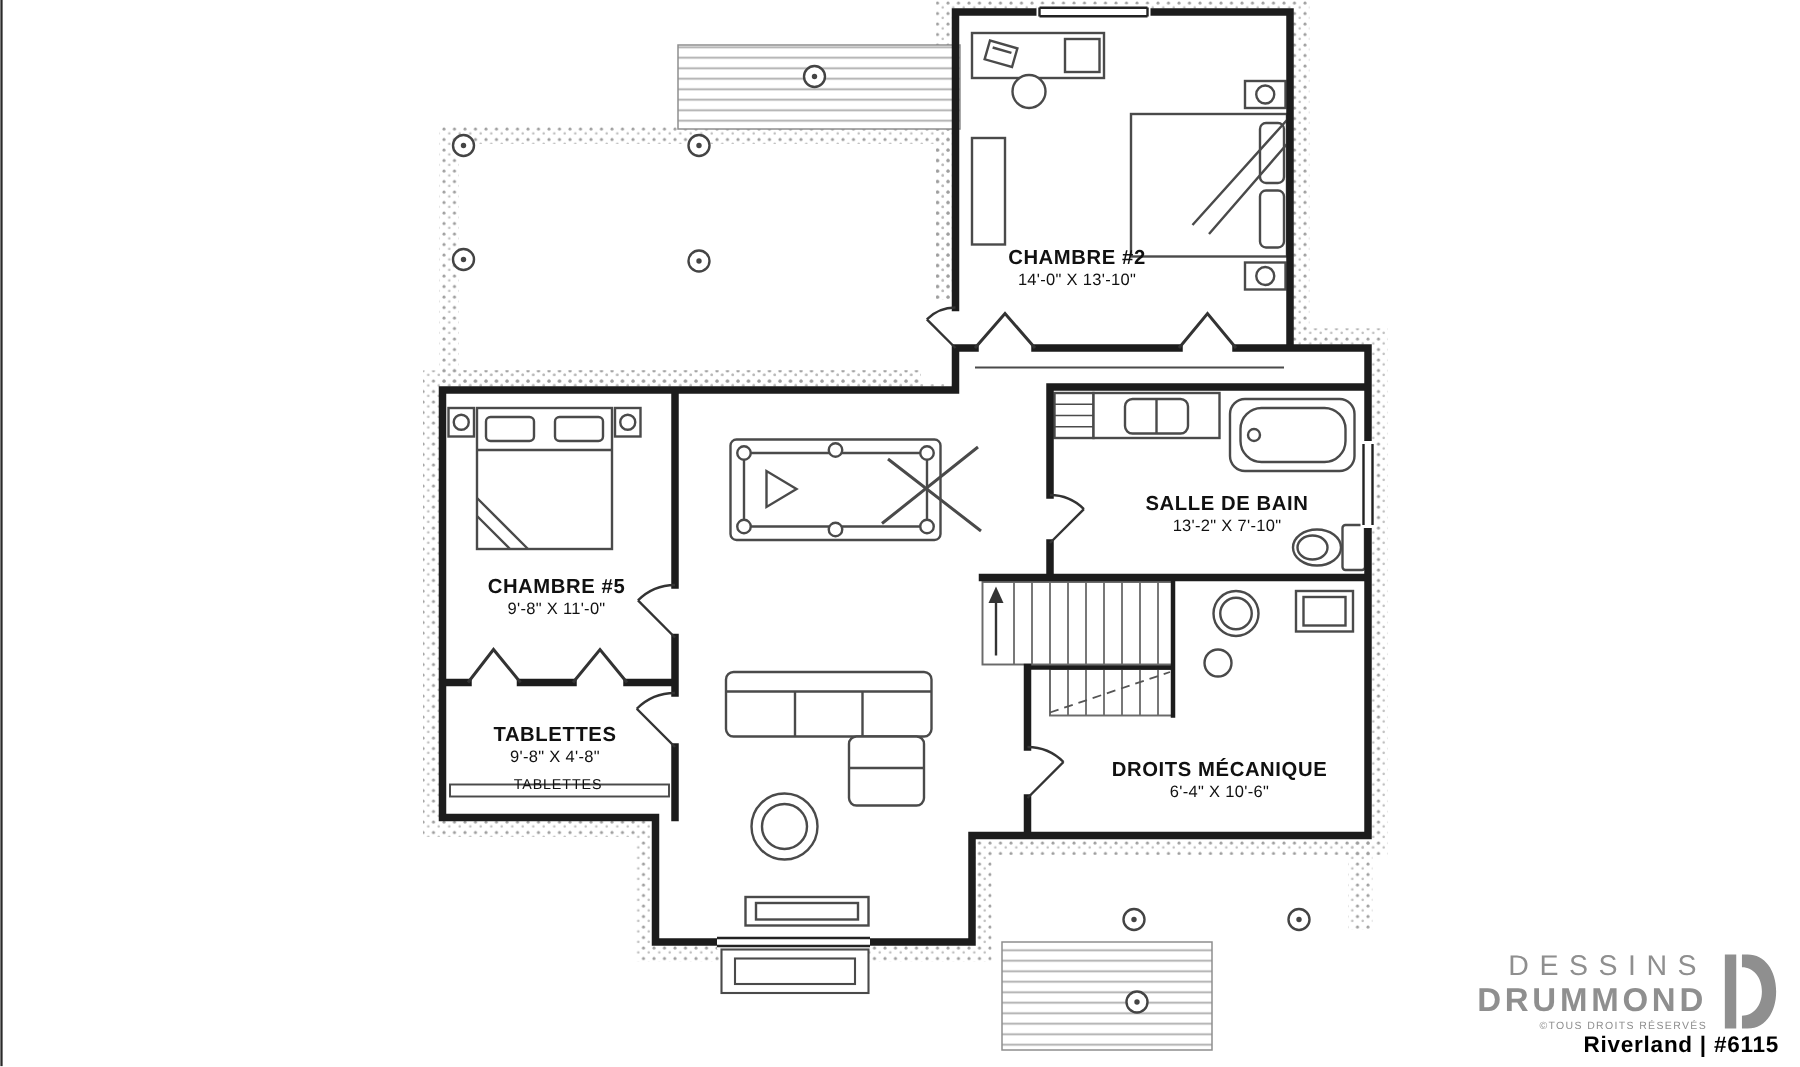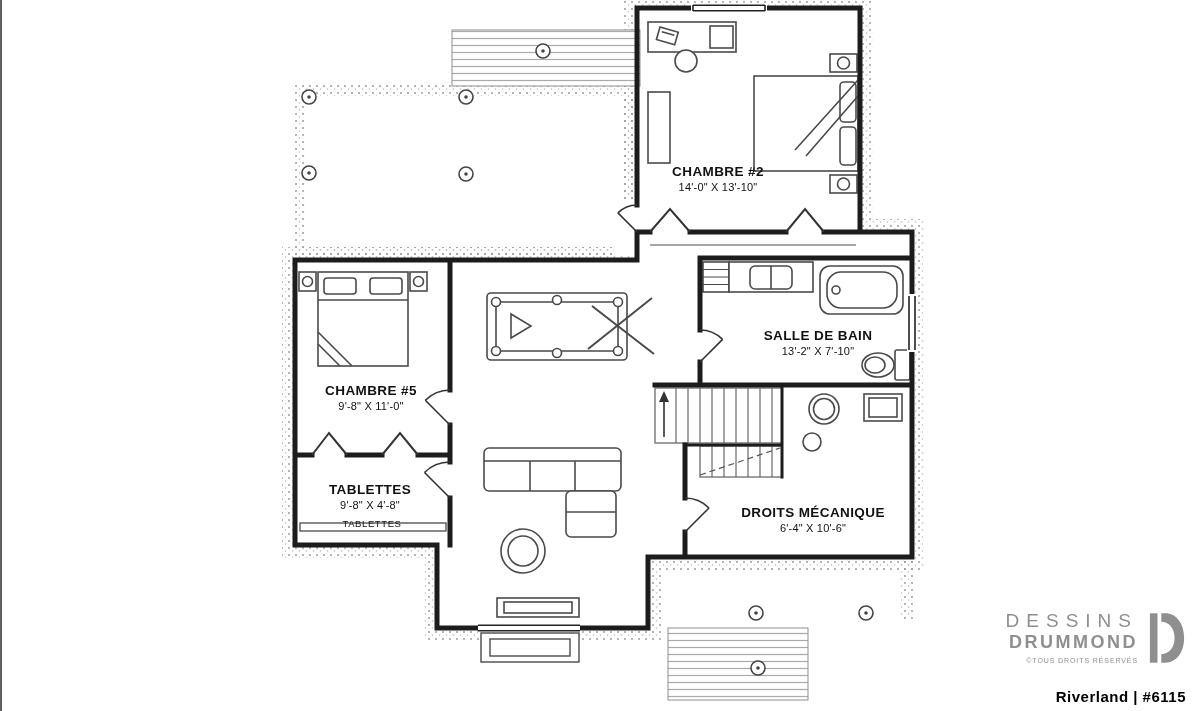--- a/index.html
+++ b/index.html
@@ -4,26 +4,26 @@
 <style>
   html,body{margin:0;padding:0;background:#ffffff;}
   .stage{position:relative;width:1200px;height:711px;background:#ffffff;overflow:hidden;
          font-family:"Liberation Sans",sans-serif;}
   .plan-svg{position:absolute;left:0;top:0;width:1200px;height:711px;}
   .room-label{position:absolute;transform:translateX(-50%);text-align:center;white-space:nowrap;color:#111;}
   .room-name{font-size:13.5px;font-weight:bold;letter-spacing:.4px;line-height:16px;}
   .room-dims{font-size:11px;line-height:15px;letter-spacing:.2px;}
   .small-label{position:absolute;transform:translateX(-50%);font-size:9.5px;letter-spacing:.6px;color:#111;white-space:nowrap;}
   .branding{position:absolute;right:14px;bottom:6px;text-align:right;}
-  .brand-row{display:flex;align-items:flex-end;justify-content:flex-end;gap:10px;}
+  .brand-row{display:flex;align-items:flex-start;justify-content:flex-end;gap:10px;}
   .brand-text{text-align:right;}
   .brand-line1{font-size:19px;letter-spacing:7px;color:#8f8f8f;line-height:20px;}
-  .brand-line2{font-size:18px;font-weight:bold;letter-spacing:2.5px;color:#8f8f8f;line-height:23px;}
+  .brand-line2{font-size:22px;font-weight:bold;letter-spacing:2.5px;color:#8f8f8f;line-height:23px;}
   .brand-rights{font-size:7px;letter-spacing:.9px;color:#8f8f8f;margin-top:3px;}
-  .plan-title{margin-top:24px;font-size:15px;font-weight:bold;color:#000;letter-spacing:.5px;}
+  .plan-title{font-size:15px;font-weight:bold;color:#000;letter-spacing:.5px;}
 </style>
 </head>
 <body>
 
 <div class="stage">
 
   <svg class="plan-svg" viewBox="0 0 1200 711">
     <defs>
       <pattern id="dots" width="7" height="7" patternUnits="userSpaceOnUse">
         <circle cx="2" cy="2" r="1" fill="#9e9e9e"></circle>

